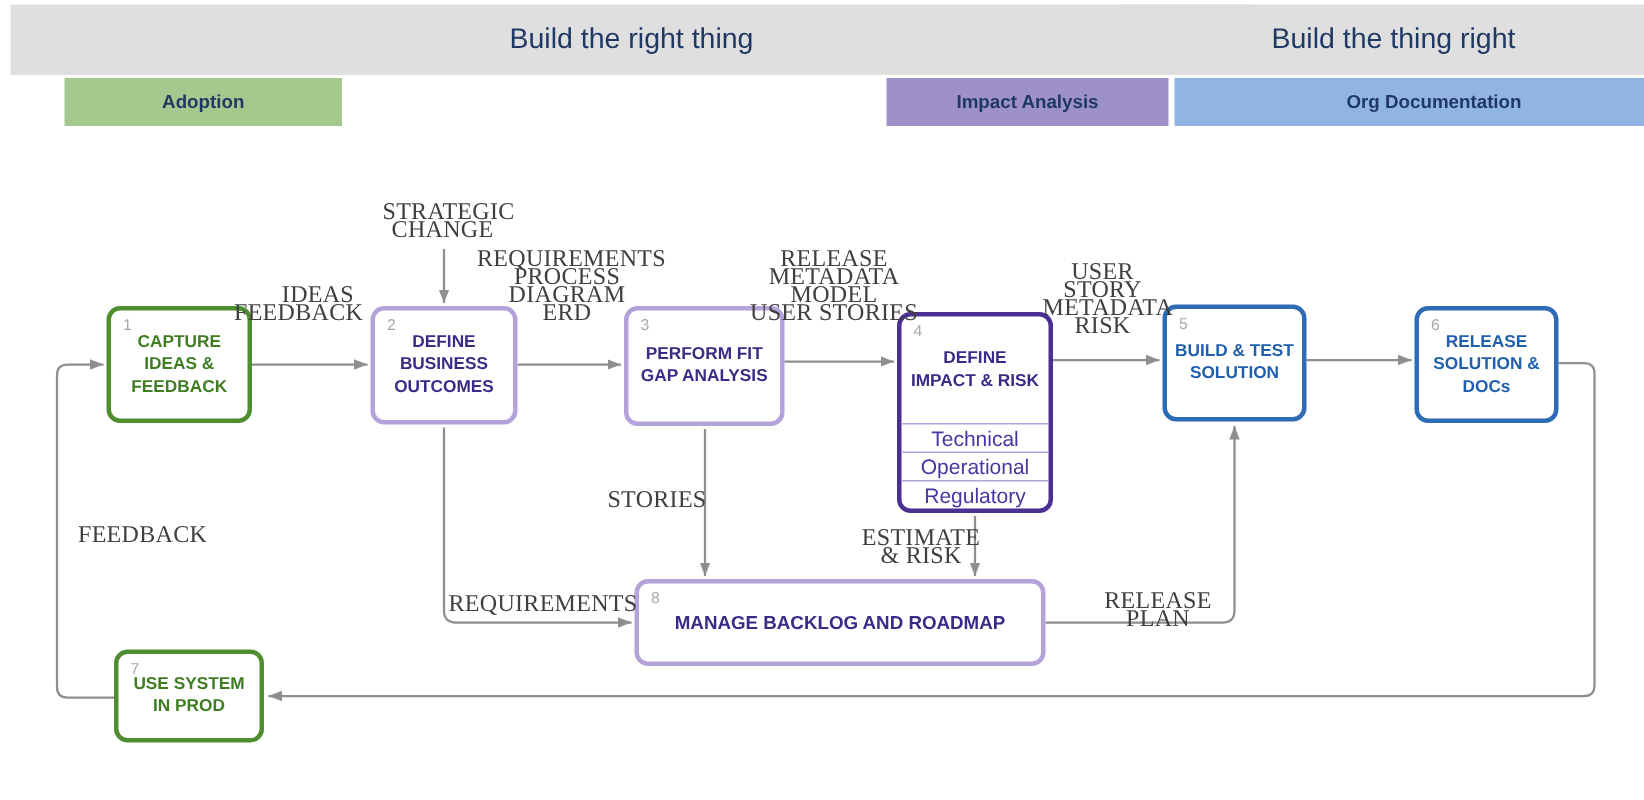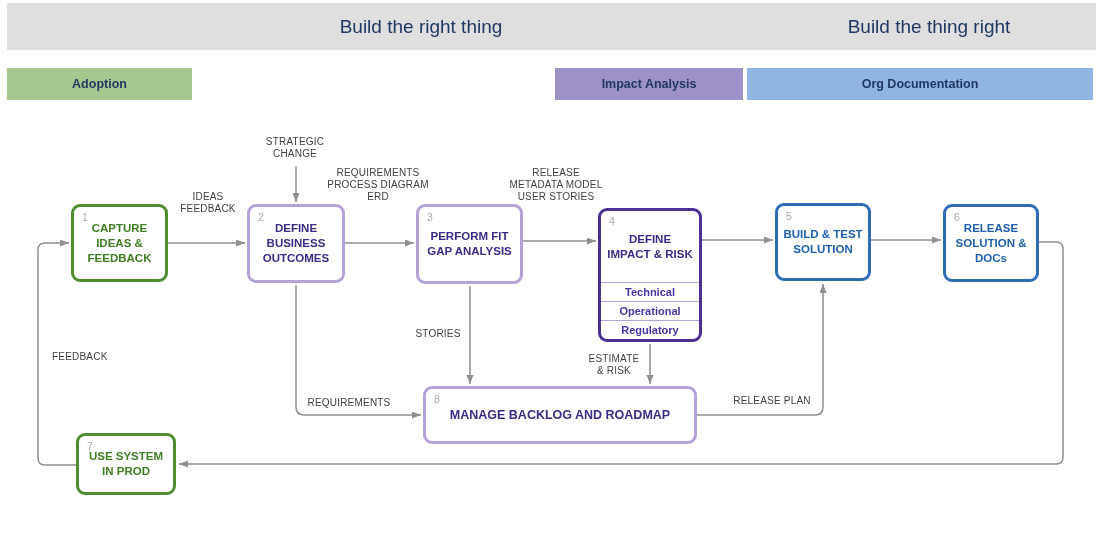--- a/index.html
+++ b/index.html
@@ -10,23 +10,23 @@
   
   .phase-bar{
     position:absolute;top:3px;height:47px;background:var(--header-bg);
     display:flex;align-items:center;justify-content:center;
     color:var(--header-text);font-size:19px;
   }
   #phase-left{left:7px;width:828px;}
   #phase-right{left:746px;width:366px;}
   
   .lane{
-    position:absolute;top:68px;height:32px;
+    position:absolute;top:52px;height:32px;
     display:flex;align-items:center;justify-content:center;
-    color:var(--lane-text);font-size:12.5px;font-weight:bold;
+    color:var(--lane-text);font-size:12.5px;font-weight:bold;margin-left:36px;
   }
   #lane-adoption{left:7px;width:185px;background:var(--lane-adoption);}
   #lane-business{left:196px;width:356px;background:var(--lane-business);}
   #lane-impact{left:555px;width:188px;background:var(--lane-impact);}
   #lane-org{left:747px;width:346px;background:var(--lane-org);}
   
   #edges{position:absolute;left:0;top:0;width:1096px;height:533px;}
   
   .pbox{
     position:absolute;background:#ffffff;border-radius:9px;box-sizing:border-box;
@@ -50,26 +50,26 @@
   #box-usesystem{left:76px;top:433px;width:100px;height:62px;}
   #box-backlog{left:423px;top:386px;width:274px;height:58px;font-size:12.5px;}
   
   #box-impact .title-area{
     height:71px;display:flex;align-items:center;justify-content:center;
     flex-direction:column;text-align:center;
   }
   #box-impact .risk-row{
     height:18px;border-top:1px solid var(--purple-light-border);
     display:flex;align-items:center;justify-content:center;
-    font-weight:bold;font-size:11px;color:var(--purple-row-text);
+    font-weight:normal;font-size:14px;color:var(--purple-row-text);
   }
   
   .edge-label{
-    position:absolute;font-size:10px;line-height:12px;color:var(--label-text);
-    text-align:center;letter-spacing:0.2px;
+    position:absolute;font-size:16px;line-height:12px;color:var(--label-text);
+    text-align:center;letter-spacing:0.2px;font-family:Liberation Serif, serif;
   }
   .edge-label.left{text-align:left;}
 </style>
 </head>
 <body>
 
 <div id="stage">
 
   <div class="phase-bar" id="phase-left">Build the right thing</div>
   <div class="phase-bar" id="phase-right">Build the thing right</div>
@@ -148,38 +148,43 @@
     <span class="num">7</span>
     <div>USE SYSTEM</div>
     <div>IN PROD</div>
   </div>
 
   <div class="pbox lpurple" id="box-backlog">
     <span class="num">8</span>
     <div>MANAGE BACKLOG AND ROADMAP</div>
   </div>
 
-  <div class="edge-label" style="left:168px;top:191px;width:80px;">
+  <div class="edge-label" style="left:156px;top:191px;width:80px;text-align:right;">
     <div>IDEAS</div>
     <div>FEEDBACK</div>
   </div>
   <div class="edge-label" style="left:255px;top:136px;width:80px;">
     <div>STRATEGIC</div>
     <div>CHANGE</div>
   </div>
   <div class="edge-label" style="left:318px;top:167px;width:120px;">
     <div>REQUIREMENTS</div>
     <div>PROCESS DIAGRAM</div>
     <div>ERD</div>
   </div>
   <div class="edge-label" style="left:496px;top:167px;width:120px;">
     <div>RELEASE</div>
     <div>METADATA MODEL</div>
     <div>USER STORIES</div>
   </div>
+  <div class="edge-label" style="left:695px;top:176px;width:80px;">
+    <div>USER STORY</div>
+    <div>METADATA</div>
+    <div>RISK</div>
+  </div>
   <div class="edge-label" style="left:398px;top:328px;width:80px;">
     <div>STORIES</div>
   </div>
   <div class="edge-label" style="left:574px;top:353px;width:80px;">
     <div>ESTIMATE</div>
     <div>&amp; RISK</div>
   </div>
   <div class="edge-label" style="left:299px;top:397px;width:100px;">
     <div>REQUIREMENTS</div>
   </div>

